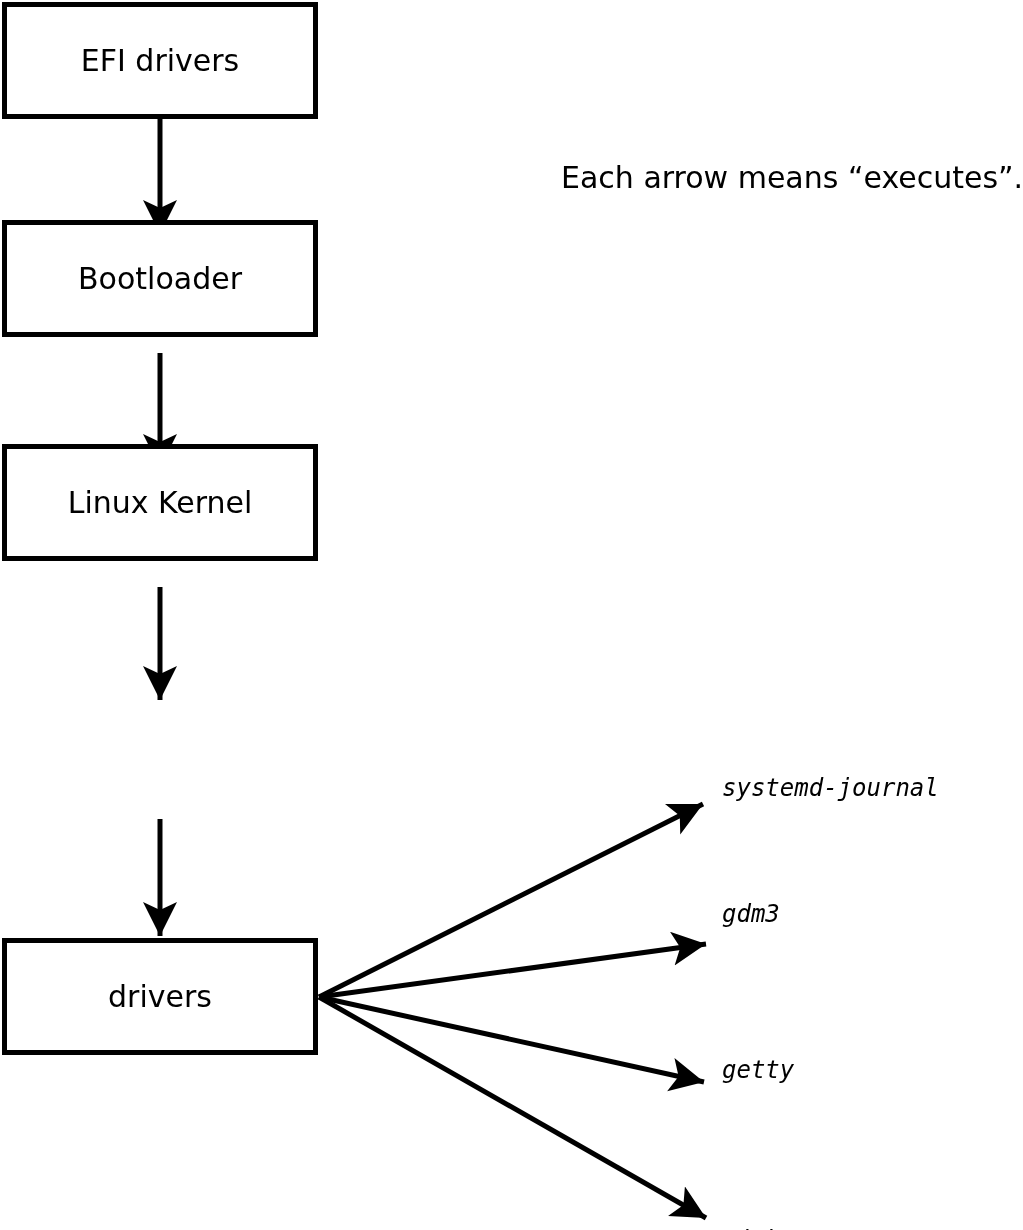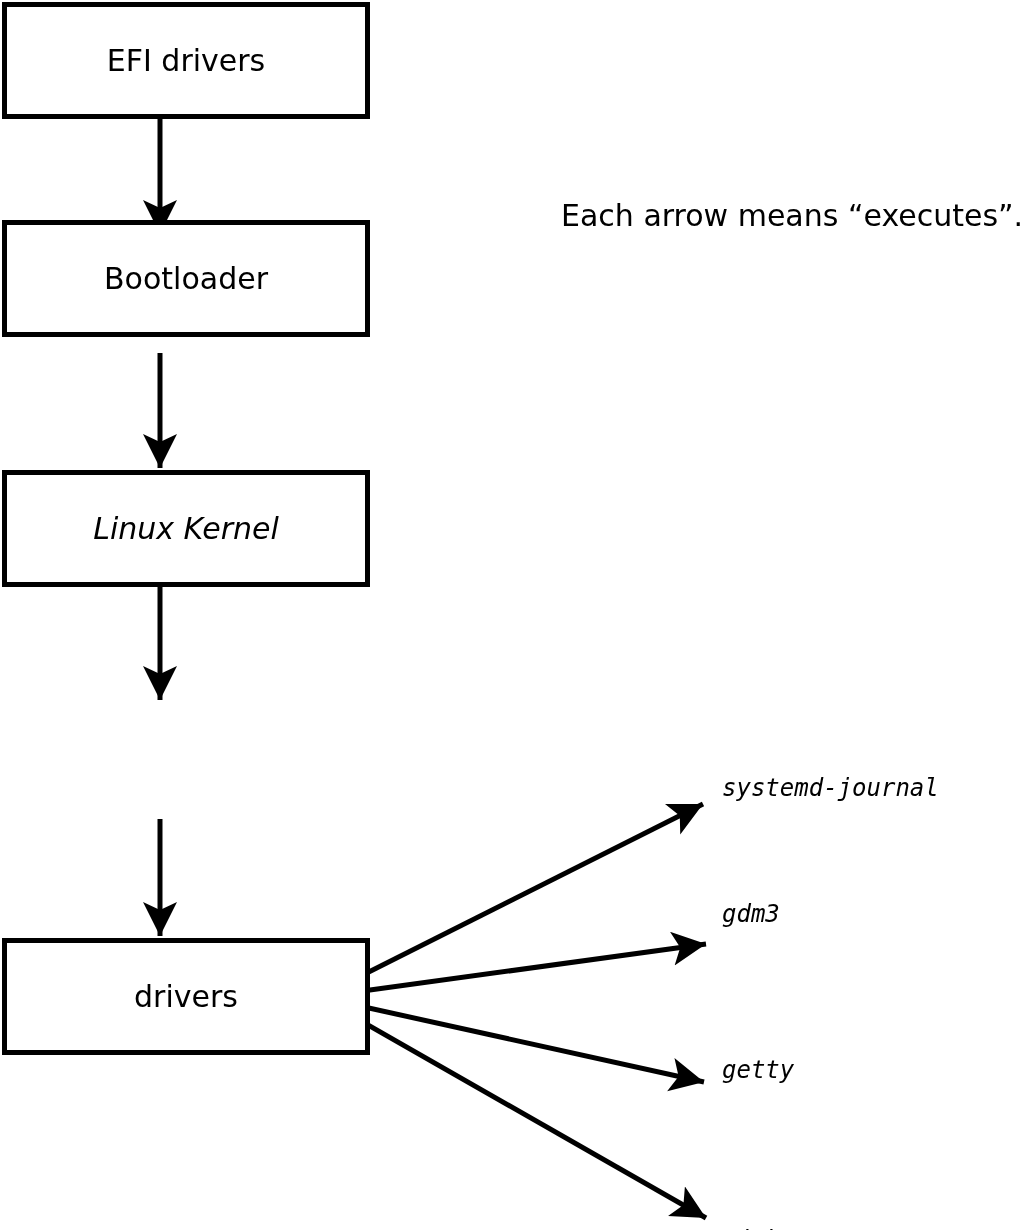--- a/index.html
+++ b/index.html
@@ -22,46 +22,45 @@
   svg.edges {
     position: absolute;
     left: 0;
     top: 0;
     width: 1023px;
     height: 1230px;
   }
   .node-box {
     position: absolute;
     left: 2px;
-    width: 368px;
+    width: 316px;
     height: 117px;
     box-sizing: border-box;
     border: 5px solid #000000;
     background: #ffffff;
     display: flex;
     align-items: center;
     justify-content: center;
     font-size: 30px;
     line-height: 30px;
     white-space: nowrap;
   }
   #node-efi        { top: 2px; }
   #node-bootloader { top: 220px; }
-  #node-kernel     { top: 470px; font-style: italic; }
+  #node-kernel     { top: 444px; }
   #node-initramfs  { top: 702px; }
   #node-systemd    { top: 938px; }
 
   .caption {
     position: absolute;
     left: 561px;
     top: 162px;
     font-size: 30px;
     line-height: 32px;
     white-space: nowrap;
-    margin-top: 38px;
   }
   .proc-label {
     position: absolute;
     font-family: "DejaVu Sans Mono", monospace;
     font-size: 24px;
     line-height: 32px;
     white-space: nowrap;
     font-style: italic;
   }
   #proc-journal { left: 722px; top: 772px; }

